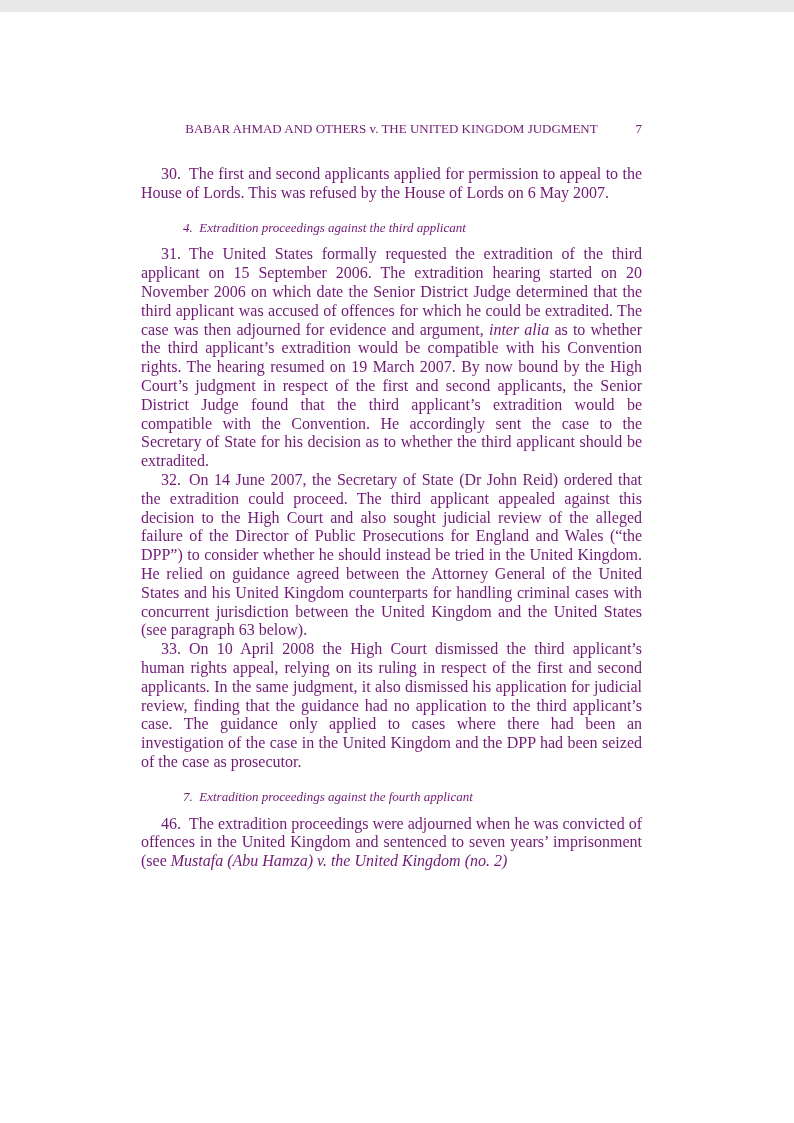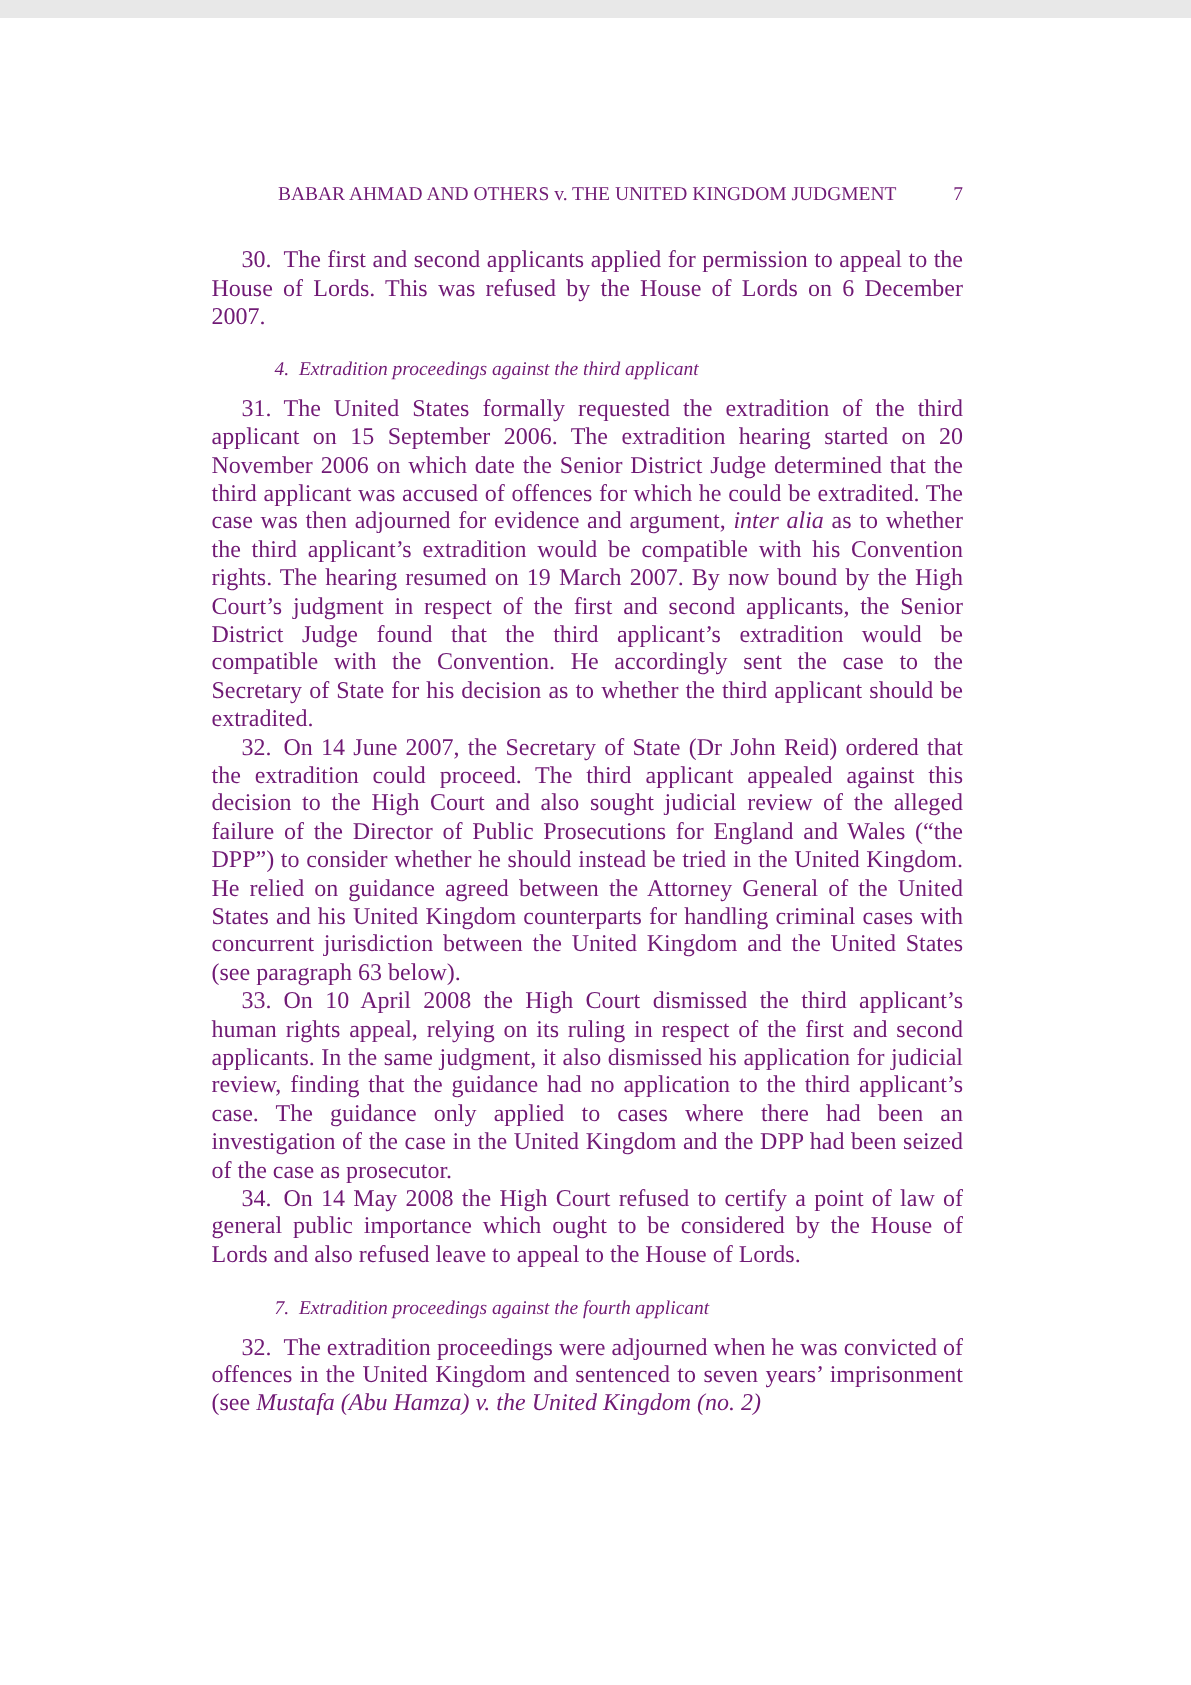--- a/index.html
+++ b/index.html
@@ -58,32 +58,31 @@
 
 <div class="page">
 
   <div class="running-header">
     <span class="header-title">BABAR AHMAD AND OTHERS v. THE UNITED KINGDOM JUDGMENT</span>
     <span class="header-page-number">7</span>
   </div>
 
   <div class="doc-body">
 
-    <p class="body-para">30. The first and second applicants applied for permission to appeal to the House of Lords. This was refused by the House of Lords on 6 December 2007.</p>
+    <p class="body-para">30. The first and second applicants applied for permission to appeal to the House of Lords. This was refused by the House of Lords on 6 May 2007.</p>
 
     <h3 class="sub-heading">4. Extradition proceedings against the third applicant</h3>
 
     <p class="body-para"><span>31. The United States formally requested the extradition of the third applicant on 15 September 2006. The extradition hearing started on 20 November 2006 on which date the Senior District Judge determined that the third applicant was accused of offences for which he could be extradited. The case was then adjourned for evidence and argument, </span><em class="latin-phrase">inter alia</em><span> as to whether the third applicant’s extradition would be compatible with his Convention rights. The hearing resumed on 19 March 2007. By now bound by the High Court’s judgment in respect of the first and second applicants, the Senior District Judge found that the third applicant’s extradition would be compatible with the Convention. He accordingly sent the case to the Secretary of State for his decision as to whether the third applicant should be extradited.</span></p>
 
     <p class="body-para">32. On 14 June 2007, the Secretary of State (Dr John Reid) ordered that the extradition could proceed. The third applicant appealed against this decision to the High Court and also sought judicial review of the alleged failure of the Director of Public Prosecutions for England and Wales (“the DPP”) to consider whether he should instead be tried in the United Kingdom. He relied on guidance agreed between the Attorney General of the United States and his United Kingdom counterparts for handling criminal cases with concurrent jurisdiction between the United Kingdom and the United States (see paragraph 63 below).</p>
 
     <p class="body-para">33. On 10 April 2008 the High Court dismissed the third applicant’s human rights appeal, relying on its ruling in respect of the first and second applicants. In the same judgment, it also dismissed his application for judicial review, finding that the guidance had no application to the third applicant’s case. The guidance only applied to cases where there had been an investigation of the case in the United Kingdom and the DPP had been seized of the case as prosecutor.</p>
 
-    <p class="body-para">34. On 14 May 2008 the High Court refused to certify a point of law of general public importance which ought to be considered by the House of Lords and also refused leave to appeal to the House of Lords.</p>
 
     <h3 class="sub-heading">7. Extradition proceedings against the fourth applicant</h3>
 
 
-    <p class="body-para"><span>32. The extradition proceedings were adjourned when he was convicted of offences in the United Kingdom and sentenced to seven years’ imprisonment (see </span><em class="case-name">Mustafa (Abu Hamza) v. the United Kingdom (no. 2)</em></p>
+    <p class="body-para"><span>46. The extradition proceedings were adjourned when he was convicted of offences in the United Kingdom and sentenced to seven years’ imprisonment (see </span><em class="case-name">Mustafa (Abu Hamza) v. the United Kingdom (no. 2)</em></p>
 
   </div>
 
 </div>
 
 </body></html>

